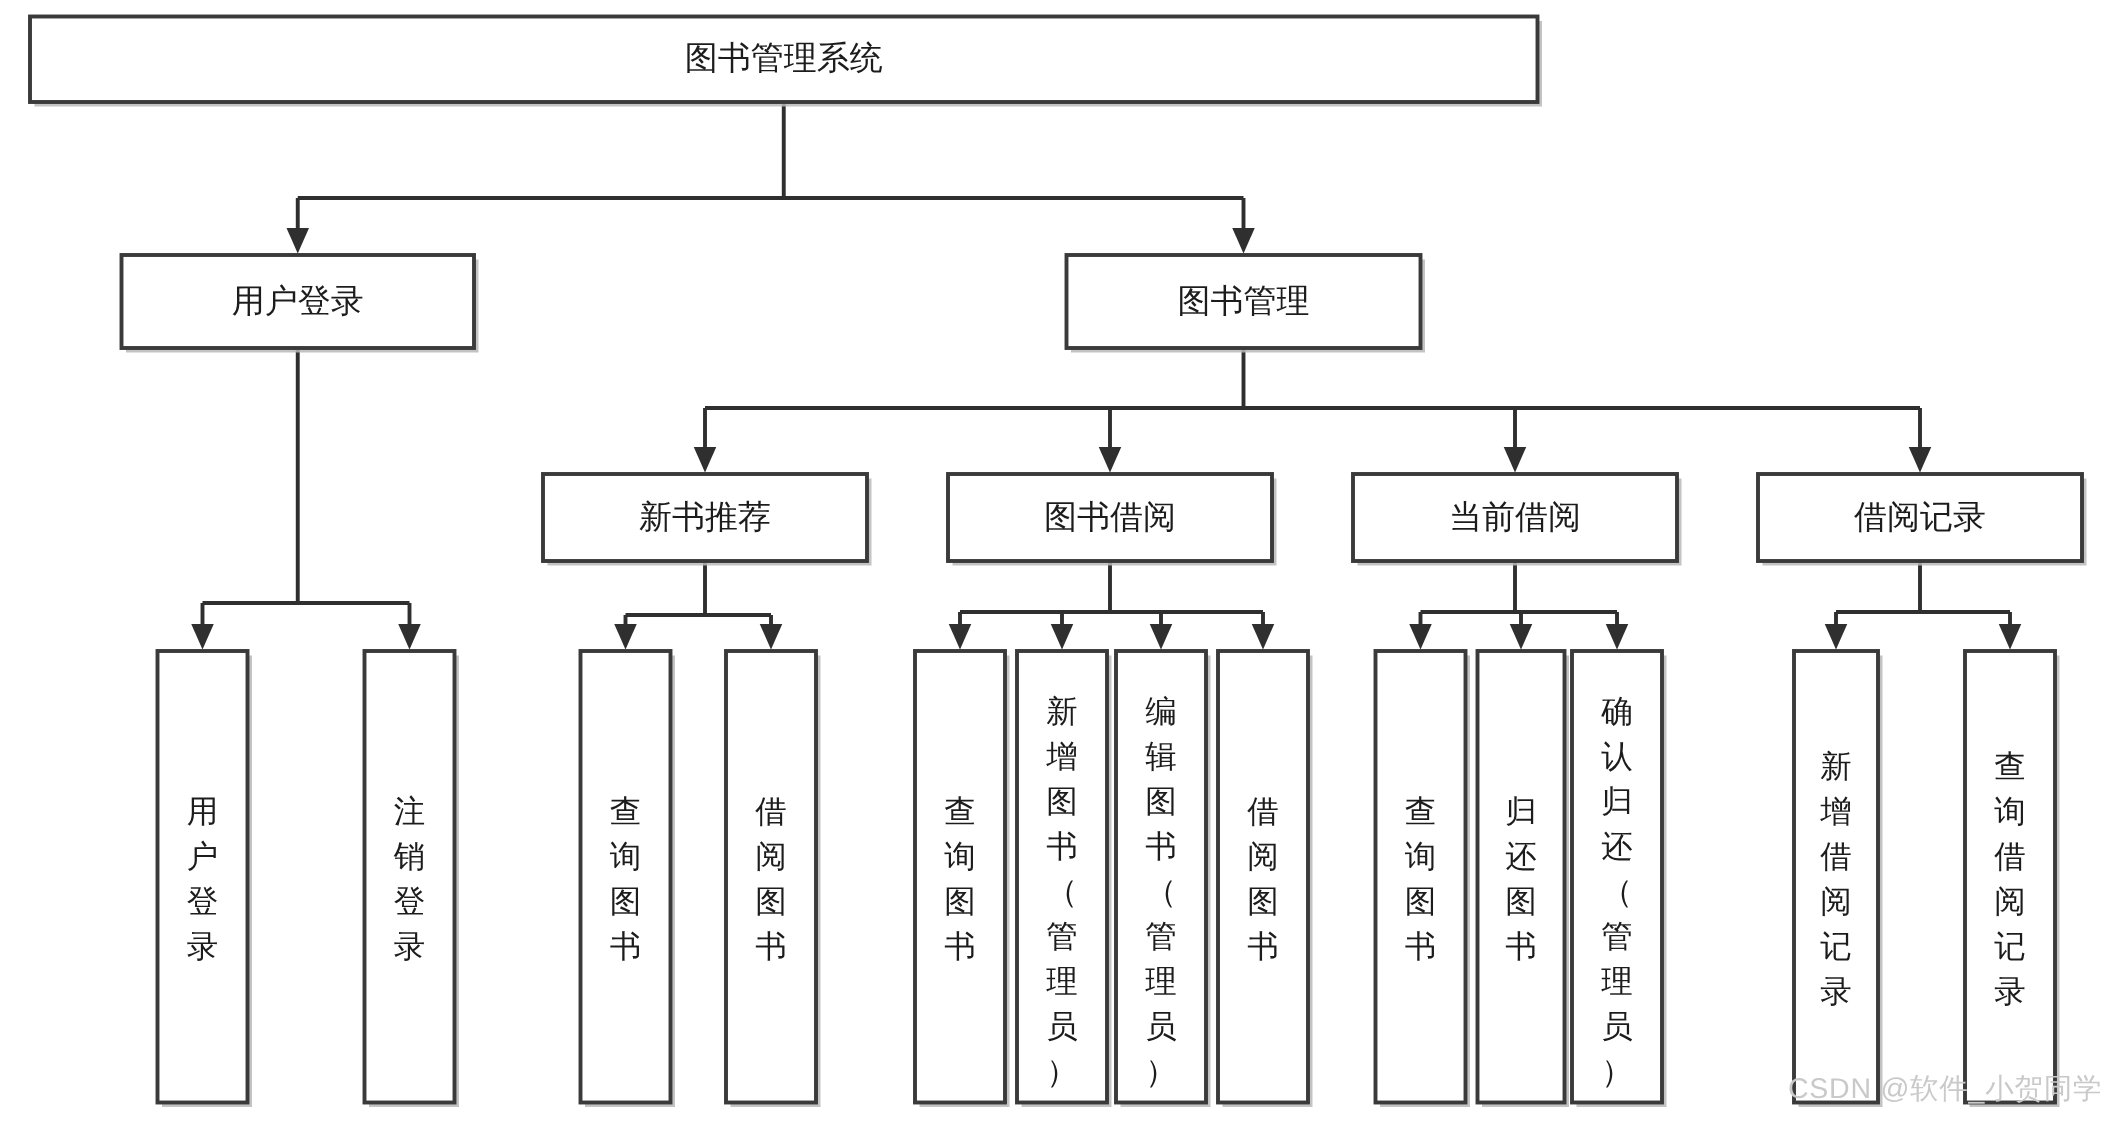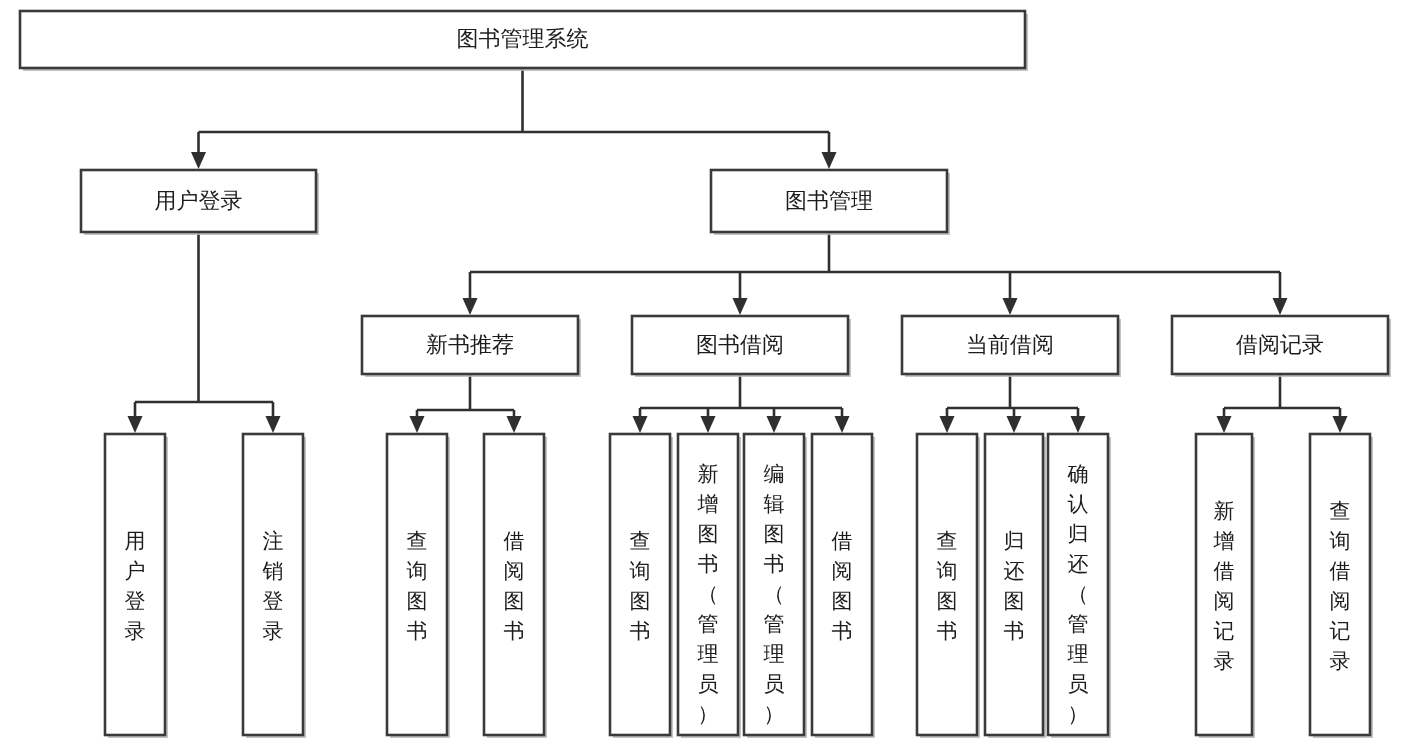--- a/index.html
+++ b/index.html
@@ -240,13 +240,14 @@
           <rect x="1196" y="434" width="56" height="301" class="node-box"></rect>
           <text x="1224" y="517.9" class="node-label-v"><tspan x="1224" dy="0">新</tspan><tspan x="1224" dy="30">增</tspan><tspan x="1224" dy="30">借</tspan><tspan x="1224" dy="30">阅</tspan><tspan x="1224" dy="30">记</tspan><tspan x="1224" dy="30">录</tspan></text>
         </g>
         <g>
           <rect x="1313" y="437" width="60" height="301" class="node-shadow"></rect>
           <rect x="1310" y="434" width="60" height="301" class="node-box"></rect>
           <text x="1340" y="517.9" class="node-label-v"><tspan x="1340" dy="0">查</tspan><tspan x="1340" dy="30">询</tspan><tspan x="1340" dy="30">借</tspan><tspan x="1340" dy="30">阅</tspan><tspan x="1340" dy="30">记</tspan><tspan x="1340" dy="30">录</tspan></text>
         </g>
       </g>
   </svg>
+  <div class="watermark-text">CSDN @软件_小贺同学</div>
 </div>
 
 </body></html>

